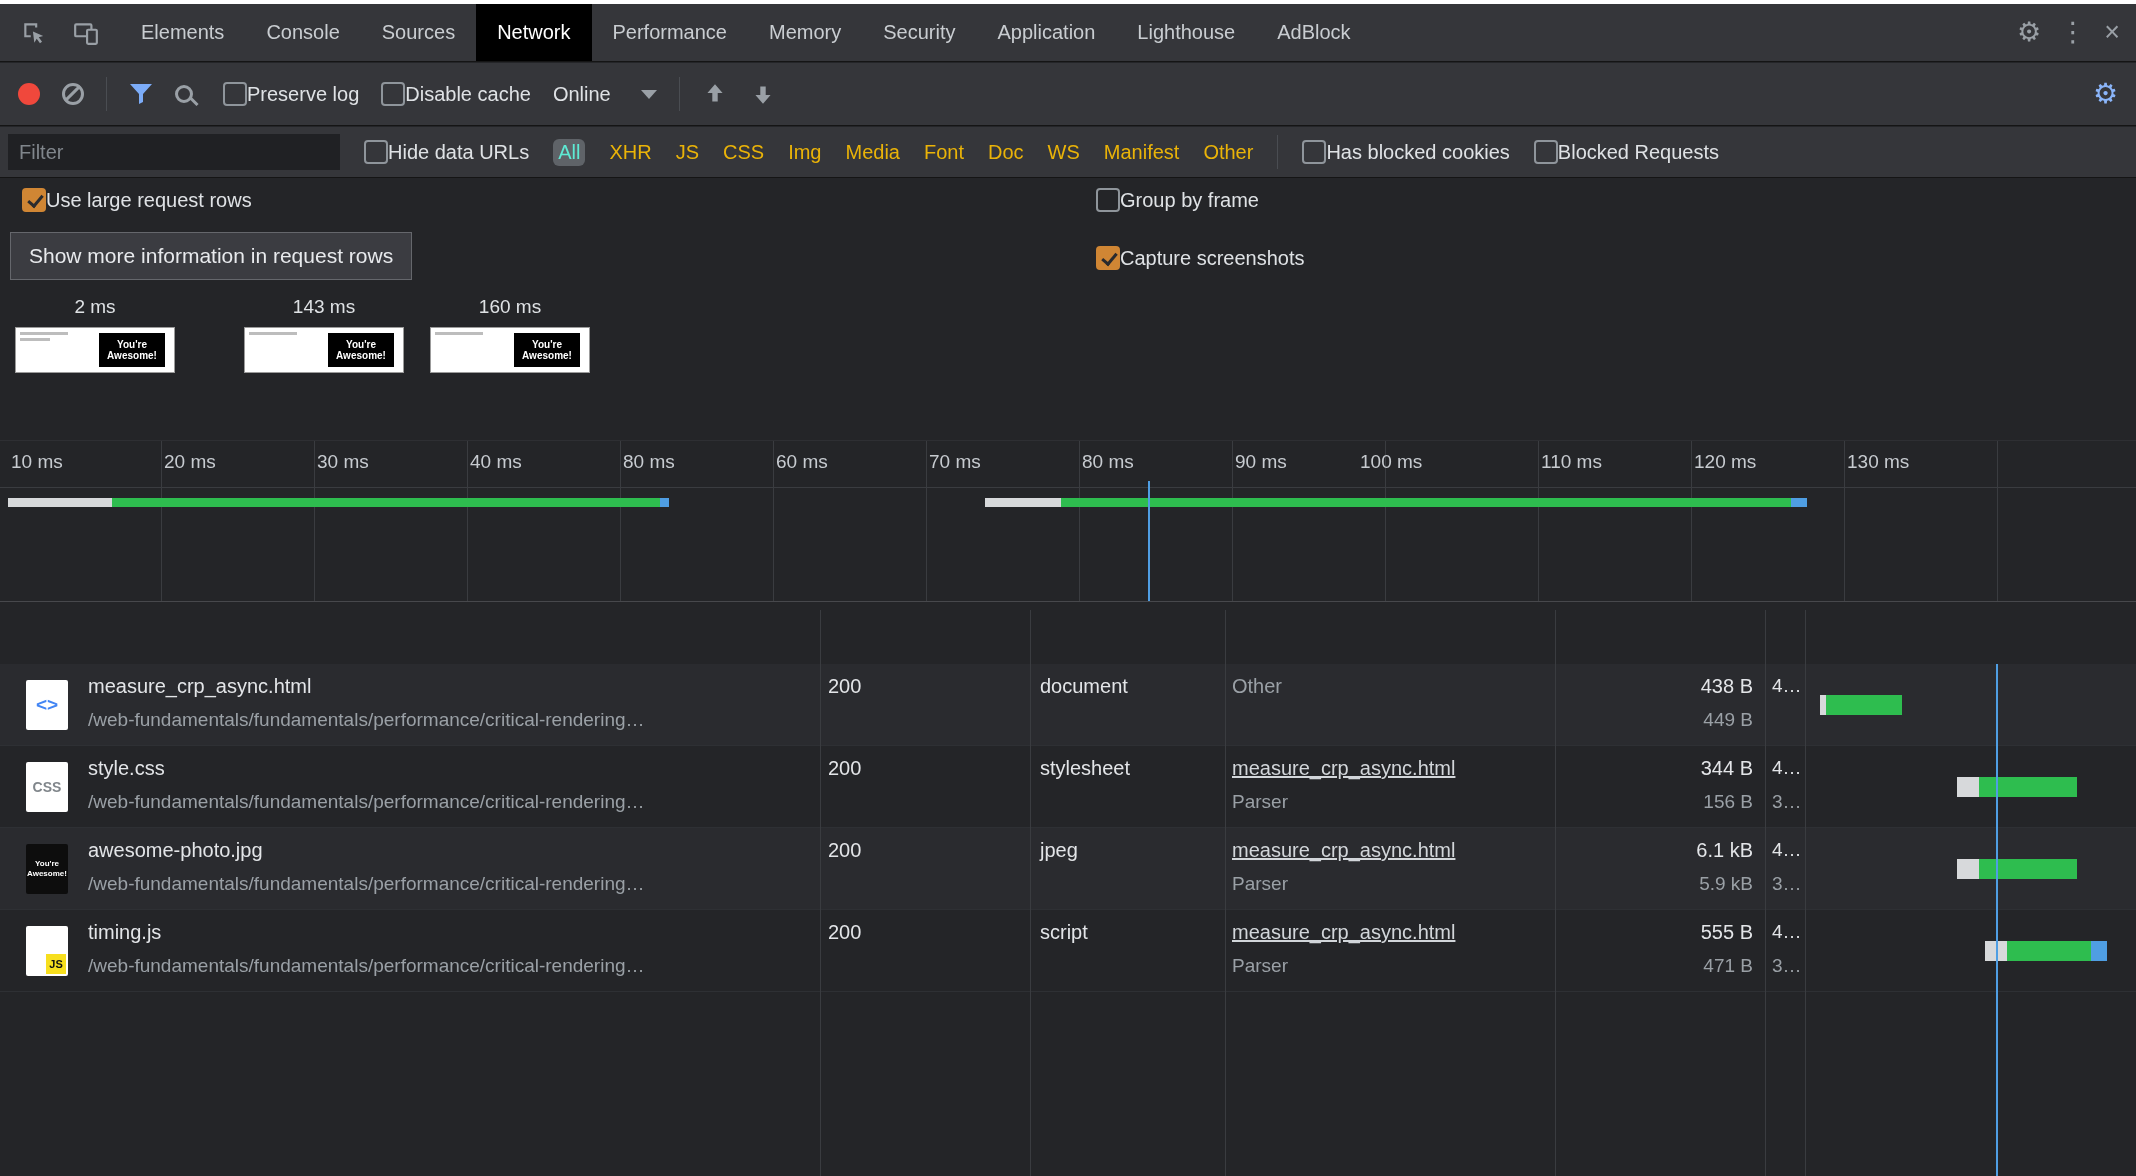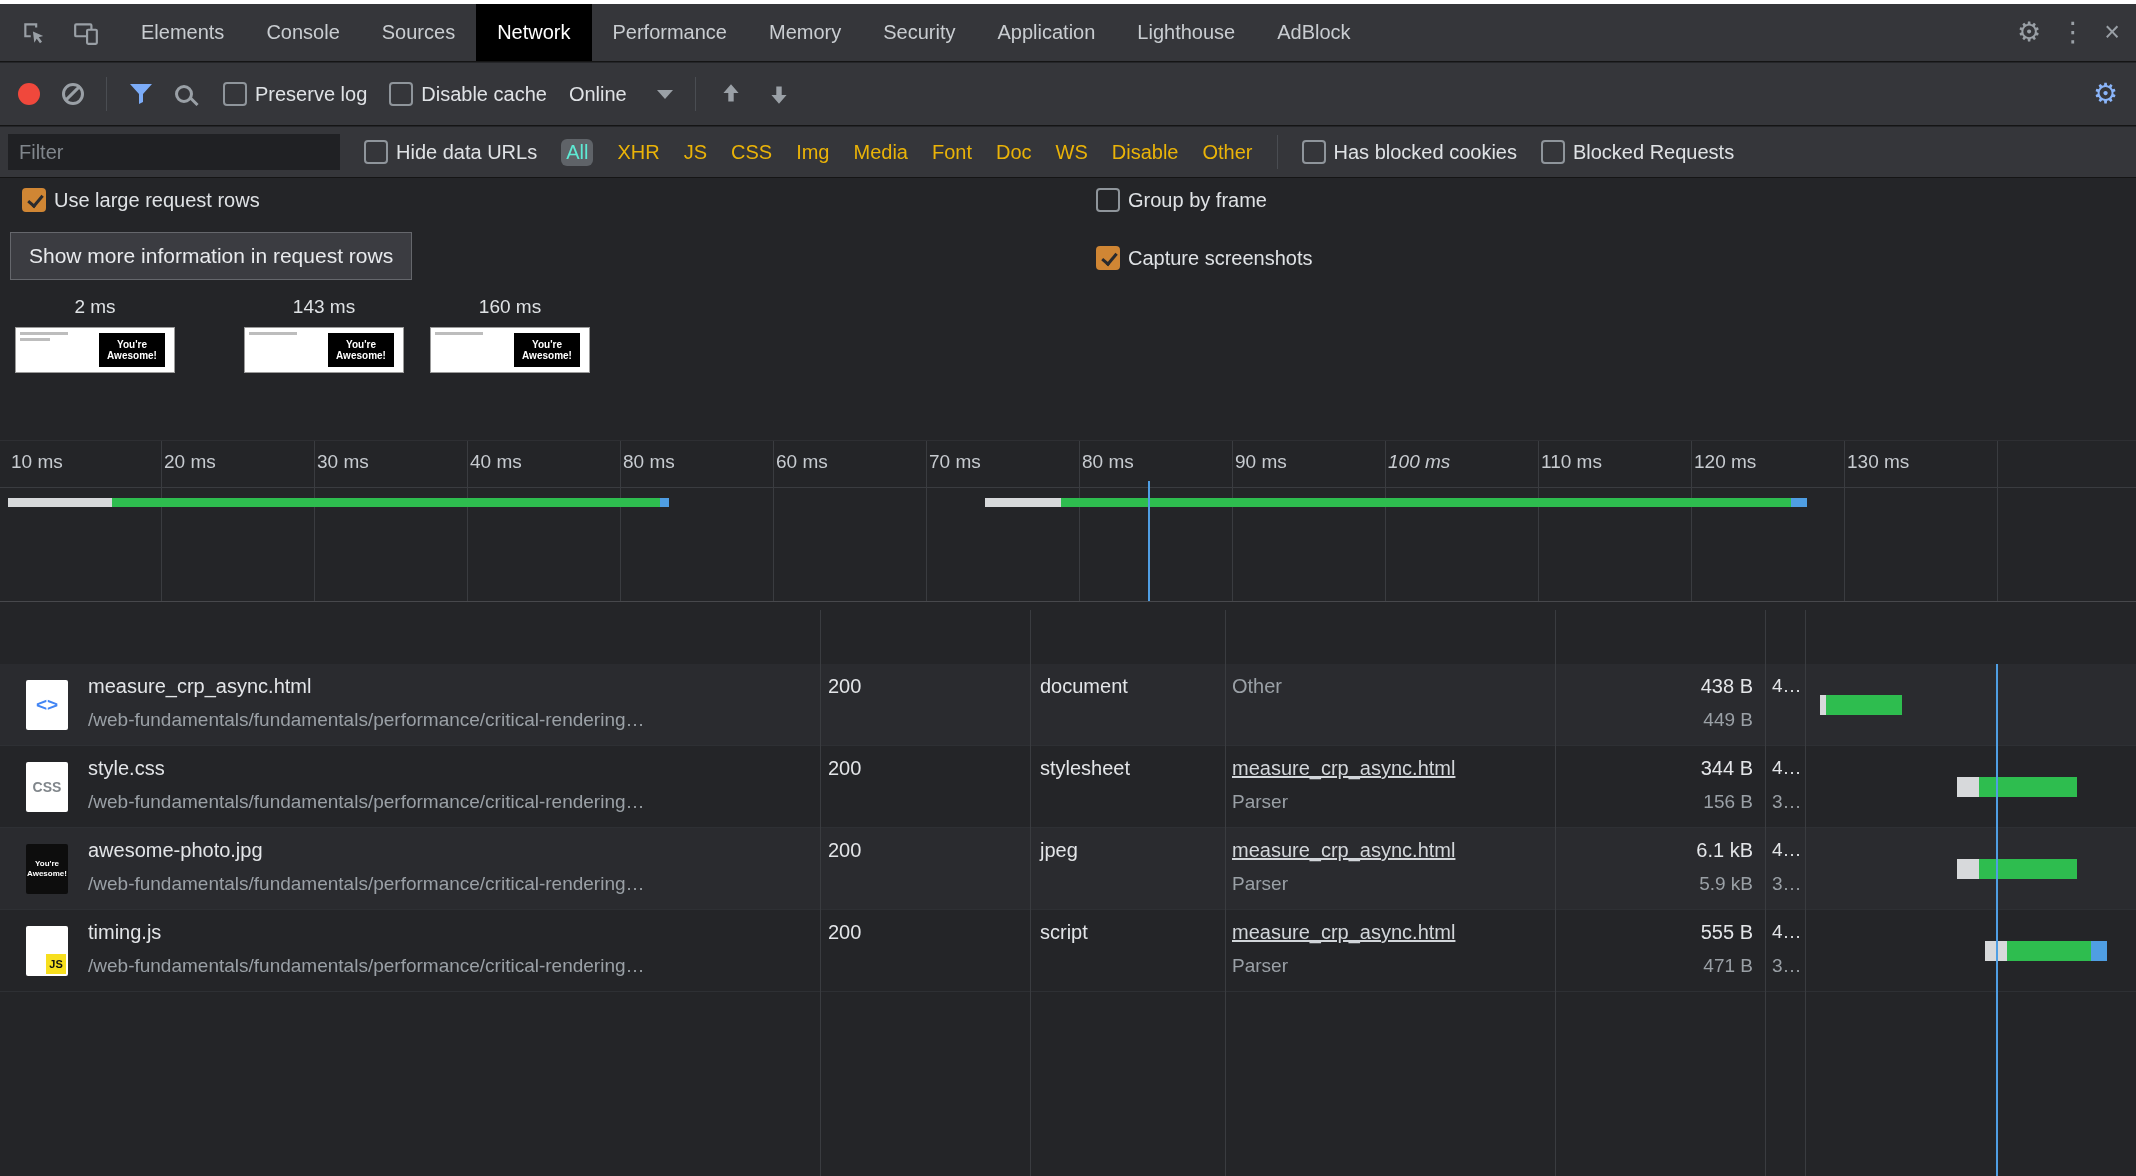--- a/index.html
+++ b/index.html
@@ -17,21 +17,21 @@
   .glyph{font-size:27px;color:#9aa0a6;line-height:1}
 
   
   .toolbar{position:absolute;top:63px;left:0;right:0;height:63px;background:#35363a;display:flex;align-items:center;gap:22px;padding:0 18px;border-bottom:1px solid #151515;z-index:6}
   .rec{width:22px;height:22px;border-radius:50%;background:#f0483c;flex:none}
   .blk{width:22px;height:22px;border-radius:50%;border:3px solid #9aa0a6;position:relative;flex:none}
   .blk::after{content:"";position:absolute;left:-3px;top:6px;width:21px;height:3px;background:#9aa0a6;transform:rotate(-45deg)}
   .vdiv{width:1px;height:34px;background:#4a4d52;flex:none}
   .mag{width:18px;height:18px;border:3px solid #9aa0a6;border-radius:50%;position:relative;flex:none;margin-right:8px}
   .mag::after{content:"";position:absolute;width:10px;height:3px;background:#9aa0a6;right:-9px;bottom:-3px;transform:rotate(45deg)}
-  .check{display:flex;align-items:center;gap:8px;color:#dfe2e5;white-space:nowrap}
+  .check{display:flex;align-items:center;gap:0;color:#dfe2e5;white-space:nowrap}
   .box{width:24px;height:24px;border:2px solid #8f959b;border-radius:4px;position:relative;flex:none}
   .check.checked .box{background:#d08634;border-color:#d08634}
   .check.checked .box::after{content:"";position:absolute;left:7px;top:2px;width:6px;height:12px;border:solid #2a2b2e;border-width:0 3px 3px 0;transform:rotate(40deg)}
   .dropdown{display:flex;align-items:center;gap:30px}
   .caret{width:0;height:0;border-left:8px solid transparent;border-right:8px solid transparent;border-top:9px solid #9aa0a6}
   .gear-blue{margin-left:auto;font-size:28px;color:#8ab4f8;line-height:1}
 
   
   .filterrow{position:absolute;top:127px;left:0;right:0;height:51px;background:#35363a;display:flex;align-items:center;gap:24px;padding:0 8px;border-bottom:1px solid #151515;z-index:6}
   .filter-input{width:332px;height:36px;background:#202124;border:1px solid #202124;color:#dfe2e5;font-size:20px;padding:0 10px;font-family:inherit;flex:none}
@@ -197,21 +197,21 @@
     </label>
     <span class="ftype pill">All</span>
     <span class="ftype">XHR</span>
     <span class="ftype">JS</span>
     <span class="ftype">CSS</span>
     <span class="ftype">Img</span>
     <span class="ftype">Media</span>
     <span class="ftype">Font</span>
     <span class="ftype">Doc</span>
     <span class="ftype">WS</span>
-    <span class="ftype">Disable</span>
+    <span class="ftype">Manifest</span>
     <span class="ftype">Other</span>
     <div class="vdiv"></div>
     <label class="check">
       <span class="box"></span>
       <span>Has blocked cookies</span>
     </label>
     <label class="check">
       <span class="box"></span>
       <span>Blocked Requests</span>
     </label>
@@ -273,21 +273,21 @@
       <div class="glabel" style="left: 623px;">80 ms</div>
       <div class="gline" style="left: 926px;"></div>
       <div class="glabel" style="left: 776px;">60 ms</div>
       <div class="gline" style="left: 1079px;"></div>
       <div class="glabel" style="left: 929px;">70 ms</div>
       <div class="gline" style="left: 1232px;"></div>
       <div class="glabel" style="left: 1082px;">80 ms</div>
       <div class="gline" style="left: 1385px;"></div>
       <div class="glabel" style="left: 1235px;">90 ms</div>
       <div class="gline" style="left: 1538px;"></div>
-      <div class="glabel" style="left: 1388px; font-style: italic;">100 ms</div>
+      <div class="glabel" style="left: 1360px;">100 ms</div>
       <div class="gline" style="left: 1691px;"></div>
       <div class="glabel" style="left: 1541px;">110 ms</div>
       <div class="gline" style="left: 1844px;"></div>
       <div class="glabel" style="left: 1694px;">120 ms</div>
       <div class="gline" style="left: 1997px;"></div>
       <div class="glabel" style="left: 1847px;">130 ms</div>
       <div class="ovseg seg-wait" style="left: 8px; width: 104px;"></div>
       <div class="ovseg seg-green" style="left: 112px; width: 548px;"></div>
       <div class="ovseg seg-blue" style="left: 660px; width: 9px;"></div>
       <div class="ovseg seg-wait" style="left: 985px; width: 76px;"></div>

